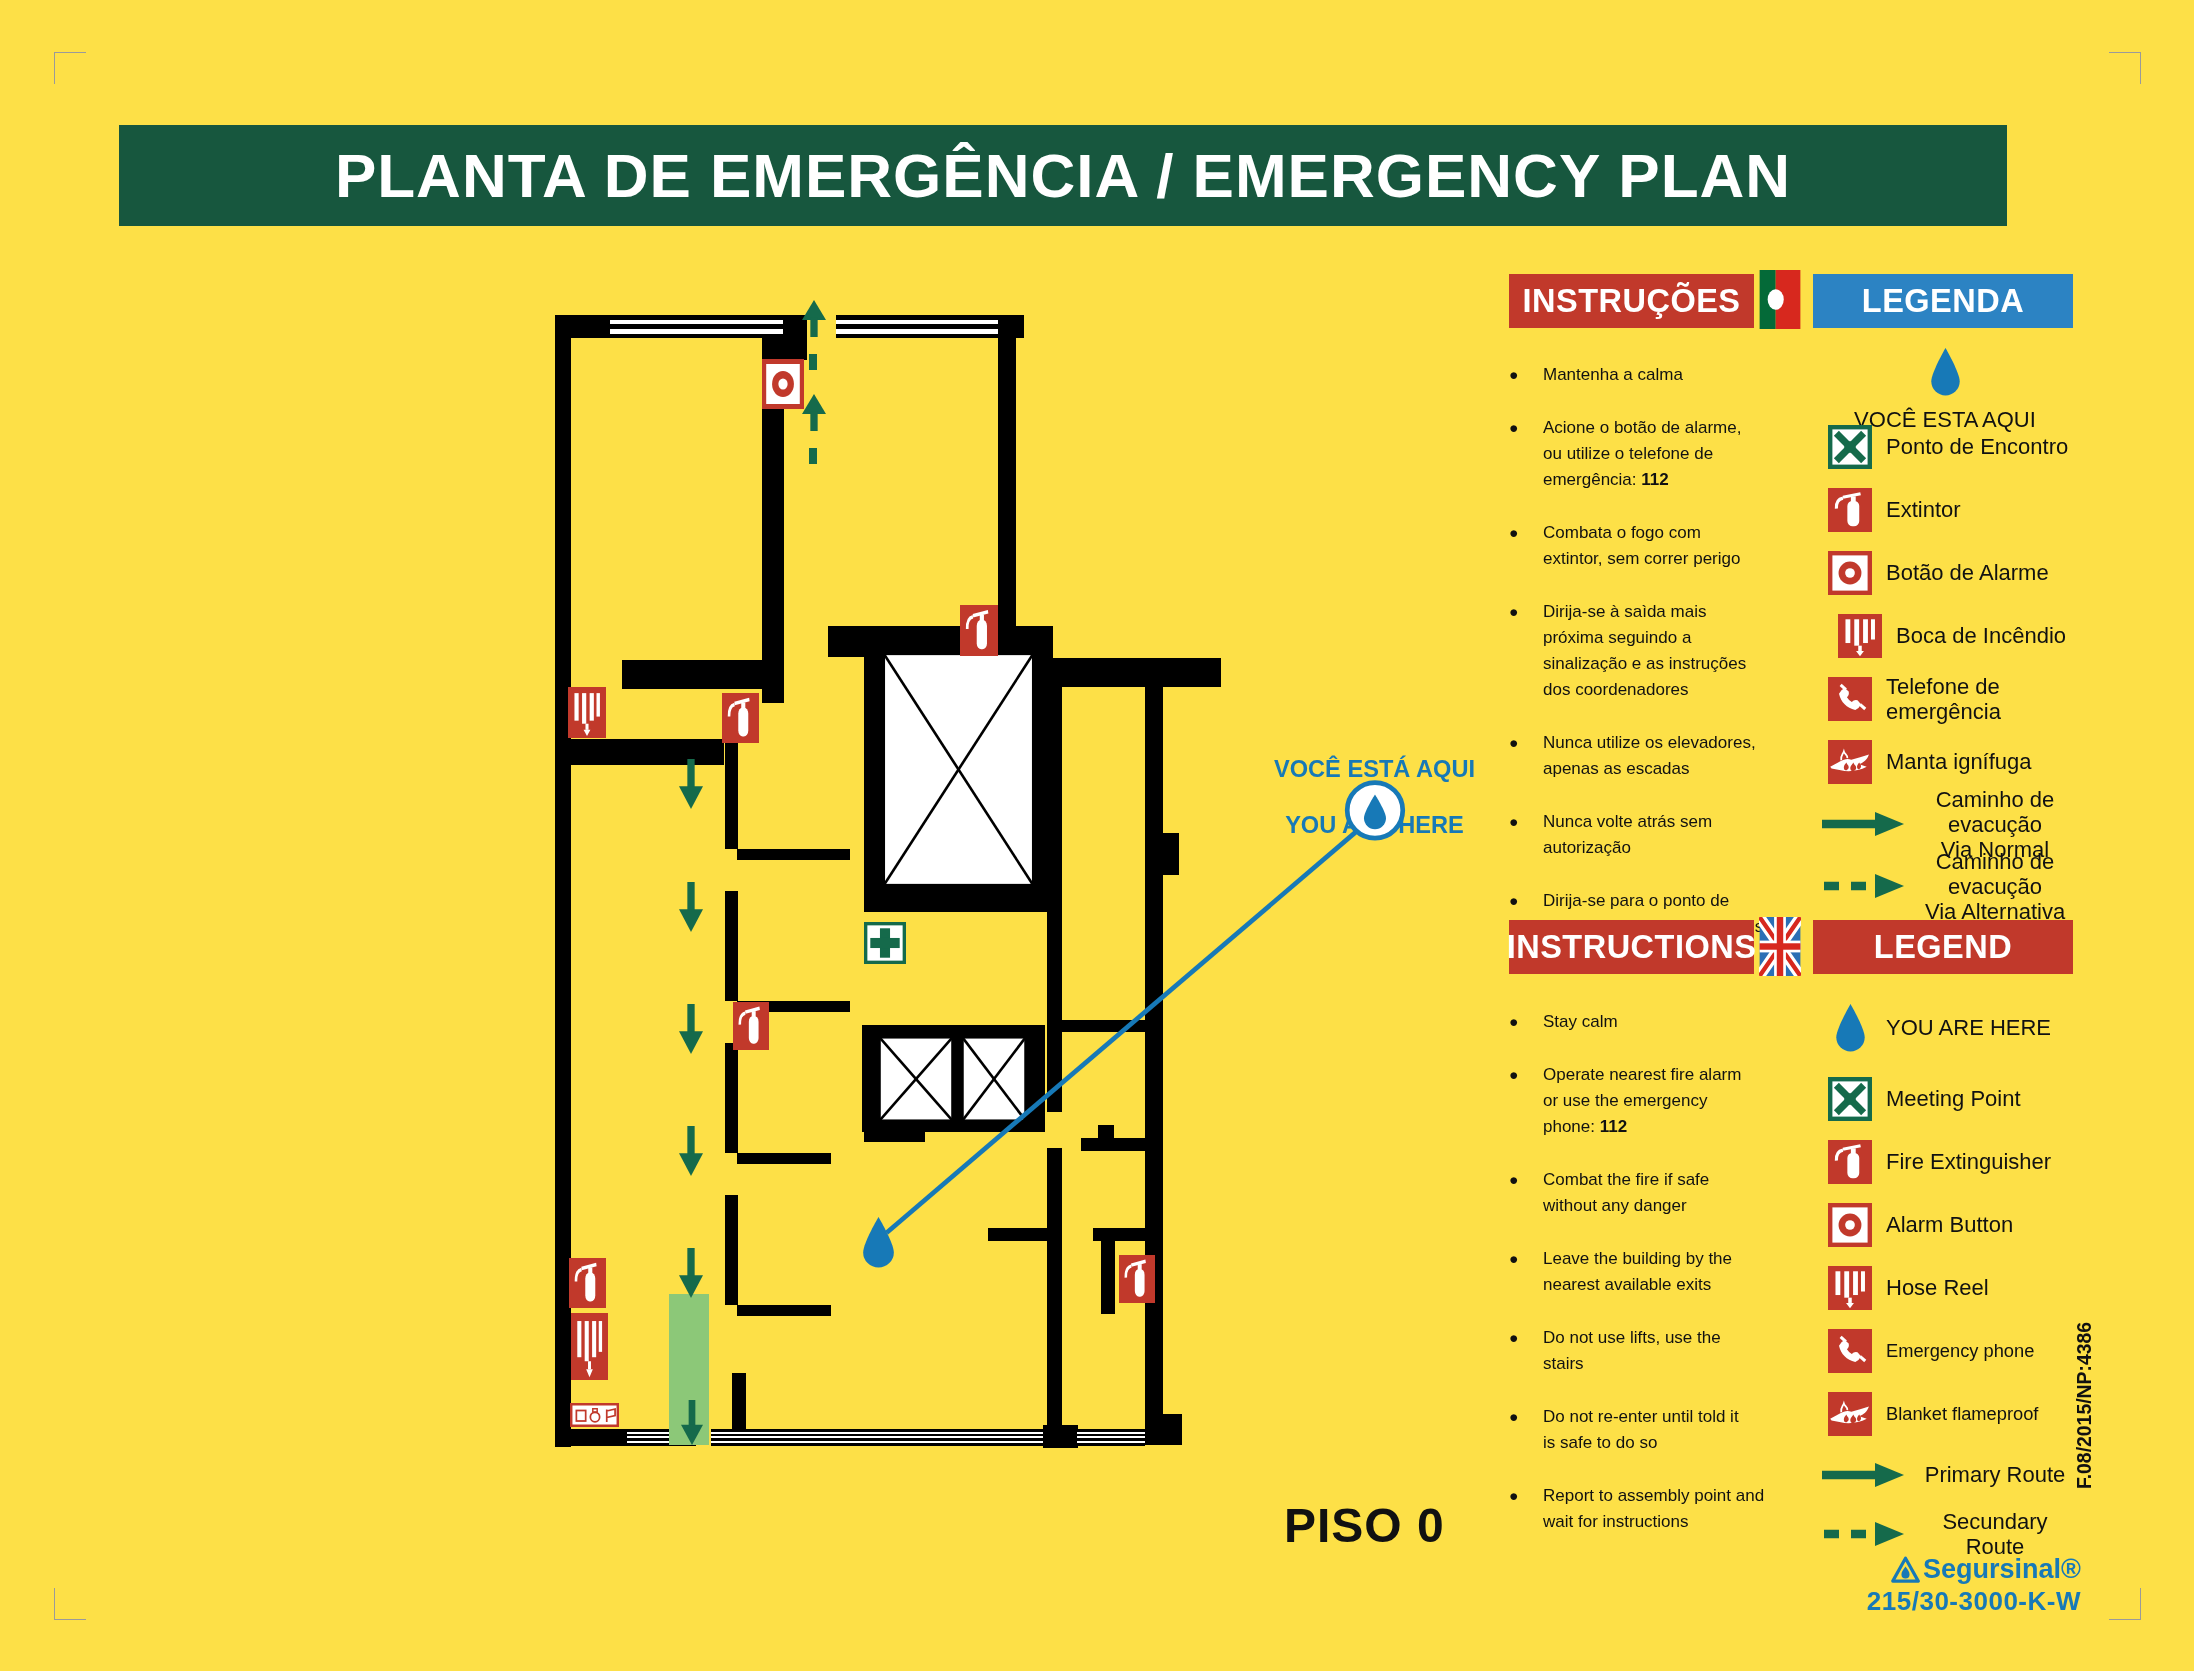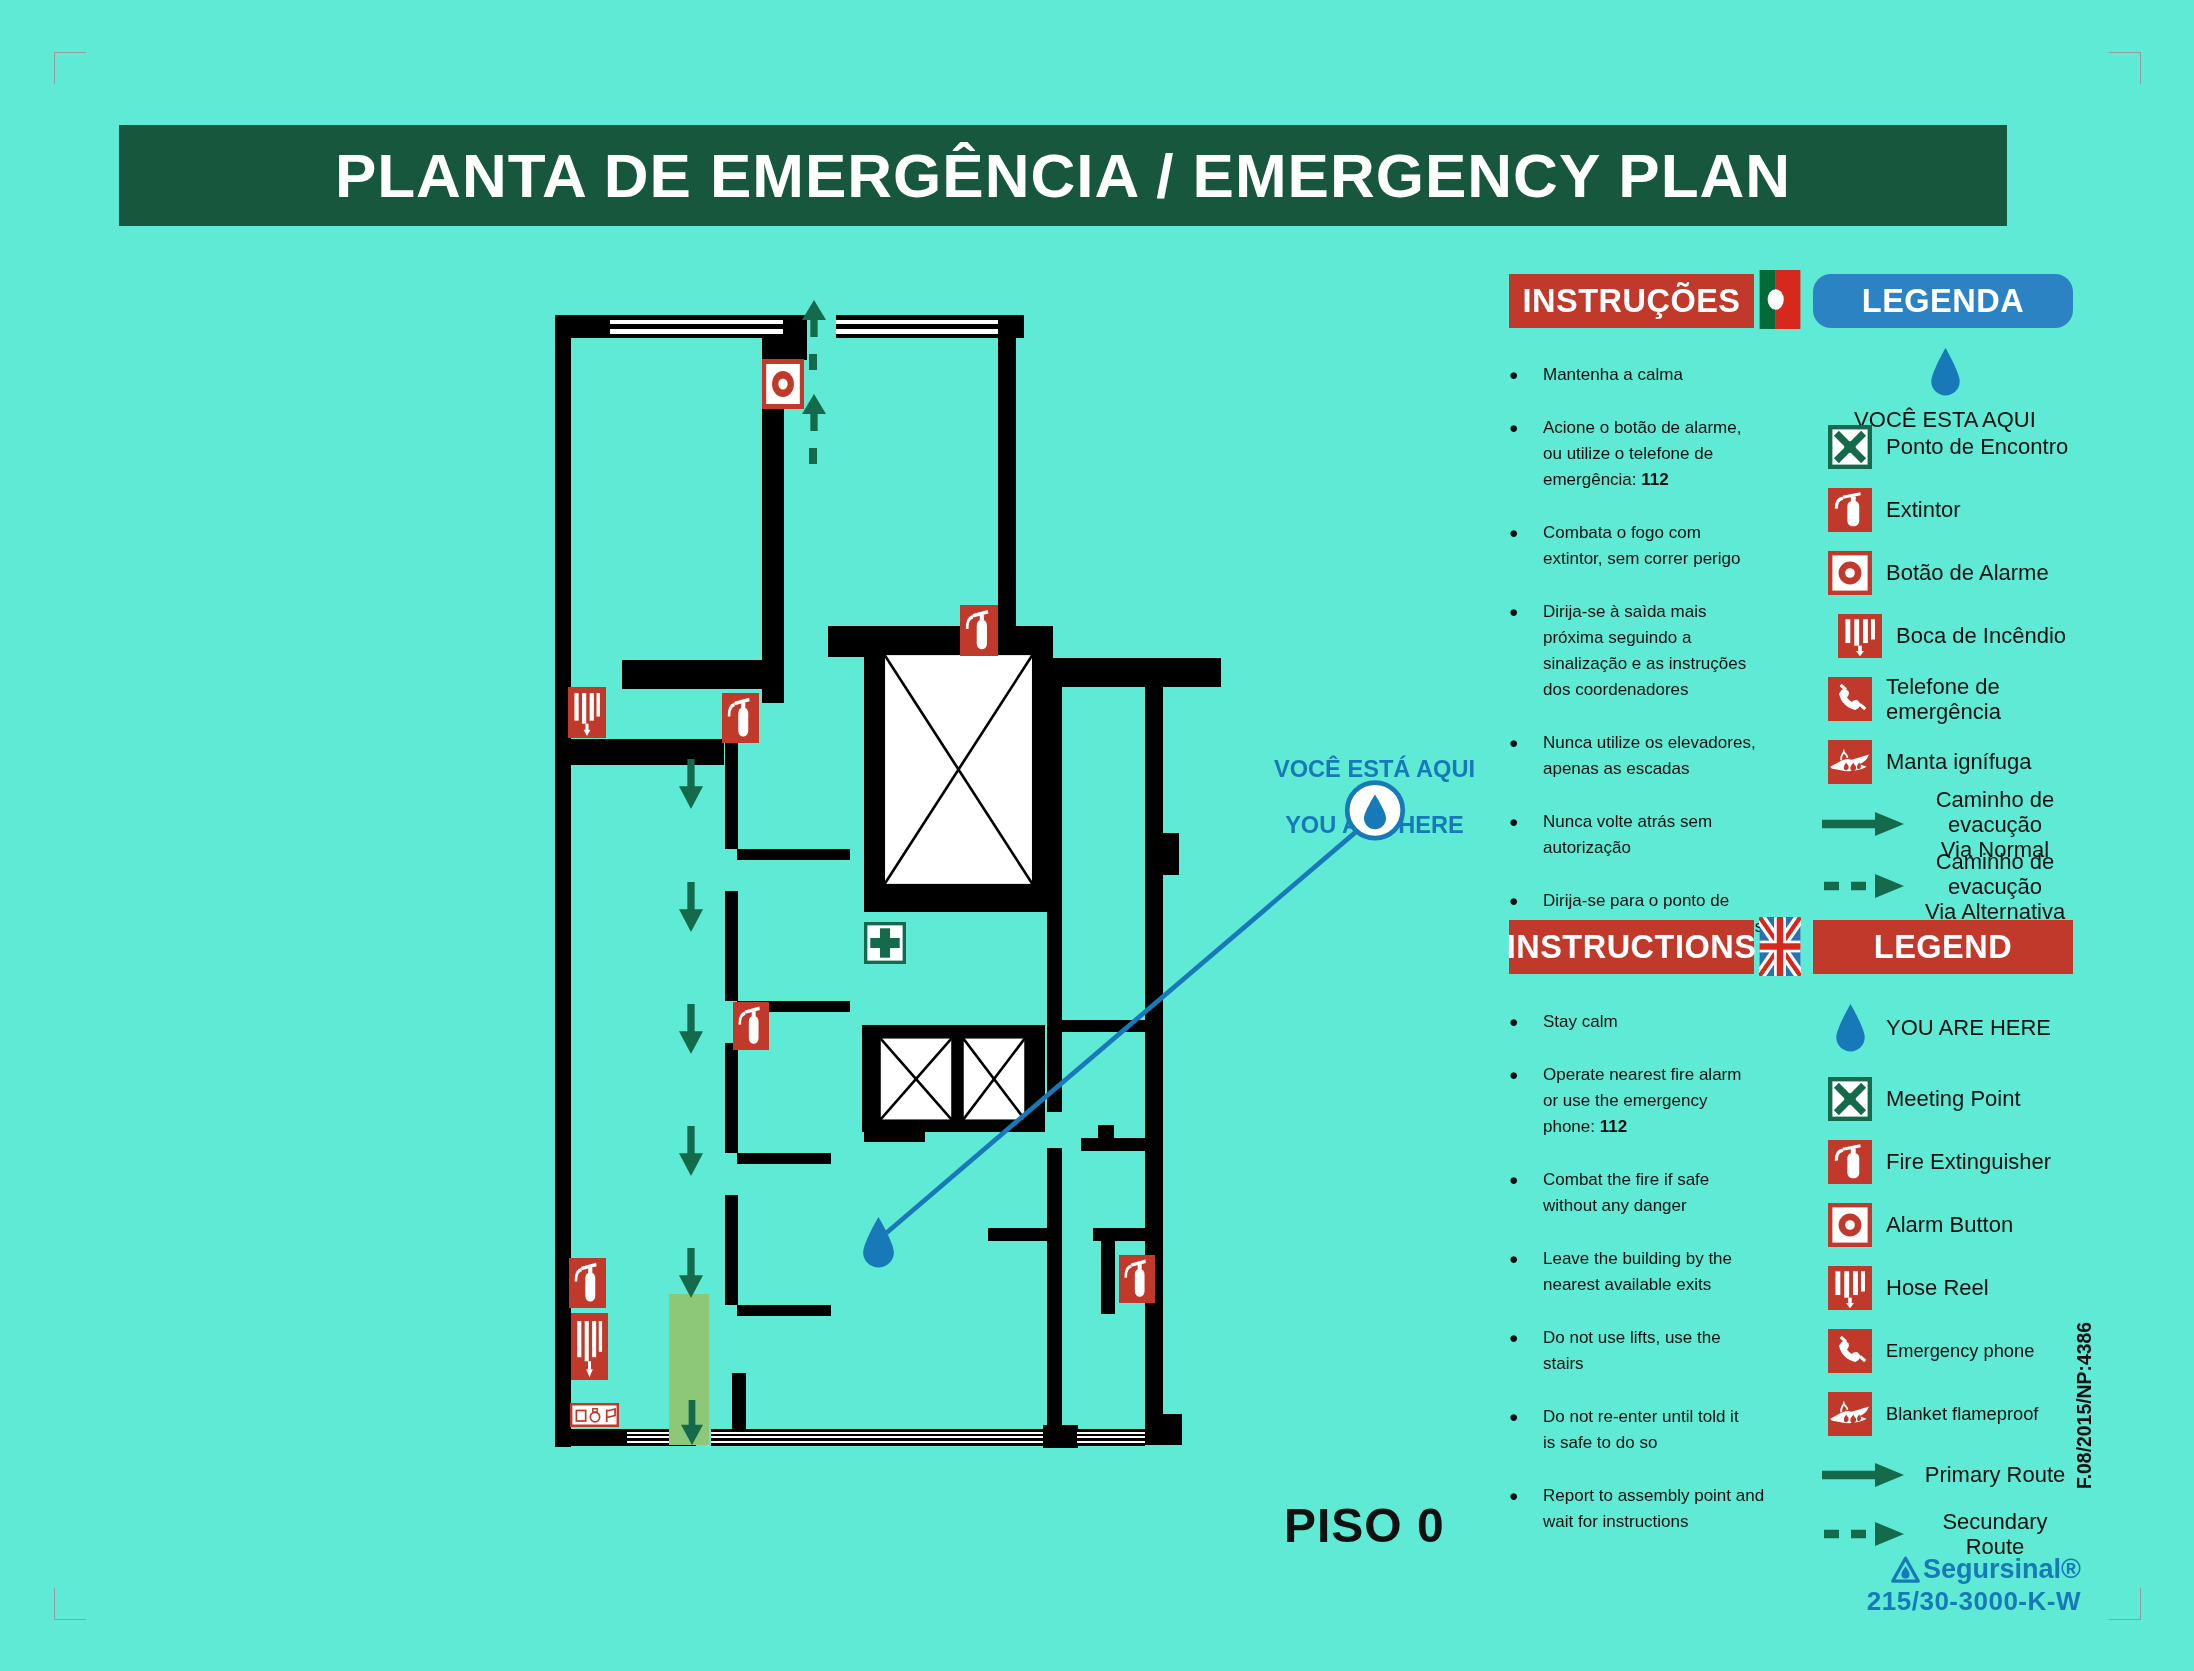--- a/index.html
+++ b/index.html
@@ -1,29 +1,29 @@
 <!DOCTYPE html>
 <html style="font-size:8.4px"><head>
 <meta charset="utf-8">
 <style>
   html,body{margin:0;padding:0;background:#e9e9e9;}
-  #page{position:relative;width:2194px;height:1672px;background:#5eead4;overflow:hidden;
+  #page{position:relative;width:2194px;height:1672px;background:#fde047;overflow:hidden;
         font-family:"Liberation Sans","DejaVu Sans",sans-serif;color:#111;}
   .abs{position:absolute;}
   
   .crop{position:absolute;width:31px;height:31px;border:0 solid #9a9a9a;}
   
   #title-bar{left:119px;top:125px;width:1888px;height:101px;background:#17573E;
              display:flex;align-items:center;justify-content:center;}
   #title-bar span{color:#fff;font-weight:bold;font-size:62px;letter-spacing:1px;white-space:nowrap;}
   
   .hdr{height:54px;display:flex;align-items:center;justify-content:center;
        color:#fff;font-weight:bold;font-size:32.5px;letter-spacing:0.5px;}
   .hdr.red{background:#C1392B;}
-  .hdr.blue{background:#2C83C3;border-radius:18px;}
+  .hdr.blue{background:#2C83C3;}
   .flagbox{width:42px;height:59px;}
   .flagbox svg{width:100%;height:100%;display:block;}
   
   .ilist{width:309px;}
   .iitem{display:flex;margin-bottom:27px;}
   .iitem .bullet{width:34px;flex:0 0 34px;font-size:23px;line-height:26px;}
   .iitem .itext{font-size:17px;line-height:26px;white-space:pre-line;}
   .iitem .itext strong{font-weight:bold;}
   
   .llist{width:262px;}

